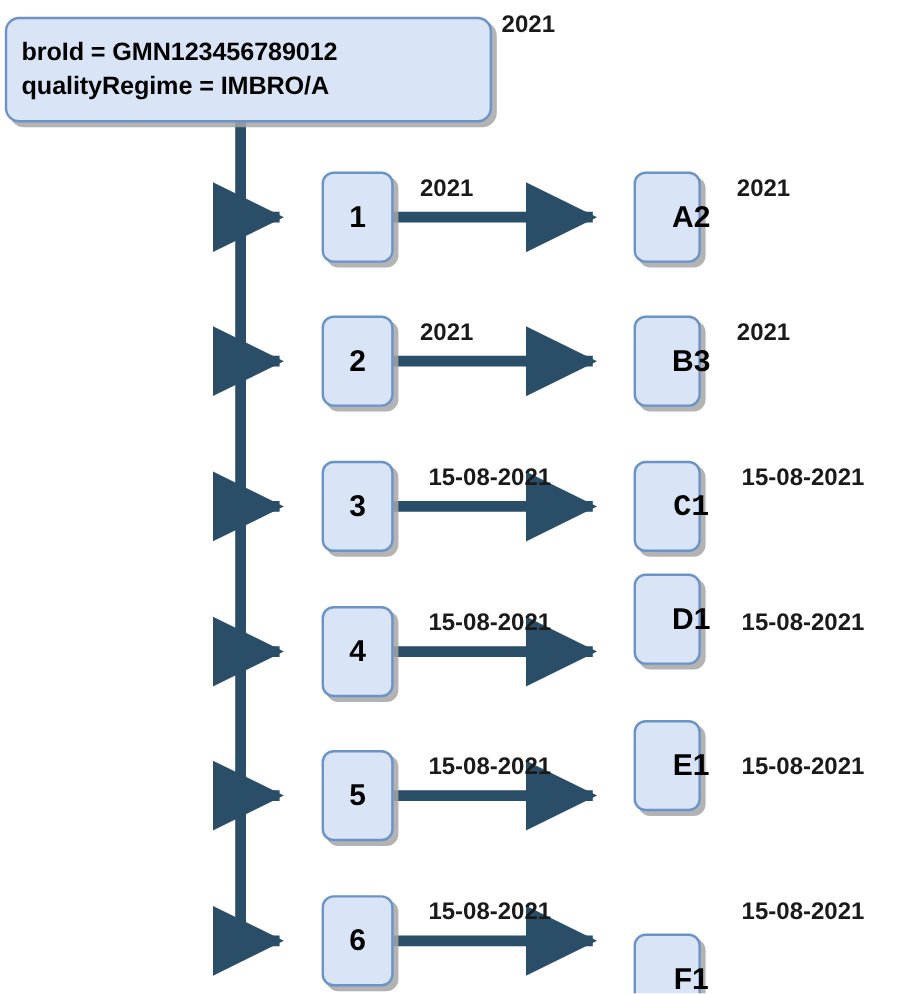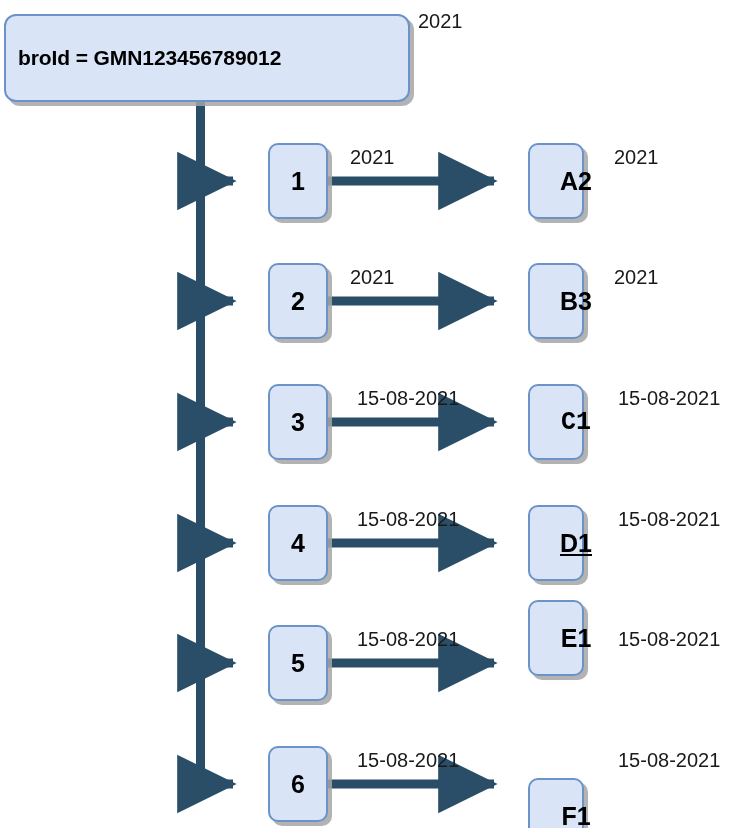--- a/index.html
+++ b/index.html
@@ -78,21 +78,21 @@
     font-size: 25px;
     padding-left: 40px;
   }
 
   
   .label {
     position: absolute;
     font-size: 20px;
     color: #1a1a1a;
     white-space: nowrap;
-    font-weight: normal;
+    font-weight: bold;
   }
   .label-root-date {
     left: 418px;
     top: 10px;
   }
   .label-edge {
     
   }
   .label-rightdate {
     
@@ -126,20 +126,21 @@
       <path d="M328,301 L494,301" marker-end="url(#arrowhead)"></path>
       <path d="M328,422 L494,422" marker-end="url(#arrowhead)"></path>
       <path d="M328,543 L494,543" marker-end="url(#arrowhead)"></path>
       <path d="M328,663 L494,663" marker-end="url(#arrowhead)"></path>
       <path d="M328,784 L494,784" marker-end="url(#arrowhead)"></path>
     </g>
   </svg>
 
   <div class="node node-root">
     <div class="root-line">broId = GMN123456789012</div>
+    <div class="root-line">qualityRegime = IMBRO/A</div>
   </div>
   <div class="label label-root-date">2021</div>
 
   <div class="node node-mid" style="top:143px;">
     <span>1</span>
   </div>
   <div class="label label-edge" style="left:350px; top:146px;">2021</div>
   <div class="node node-right" style="top:143px;">
     <span>A2</span>
   </div>
@@ -160,21 +161,21 @@
   <div class="label label-edge" style="left:357px; top:387px;">15-08-2021</div>
   <div class="node node-right" style="top:384px;font-family:Liberation Mono, monospace;">
     <span>C1</span>
   </div>
   <div class="label label-rightdate" style="left:618px; top:387px;">15-08-2021</div>
 
   <div class="node node-mid" style="top:505px;">
     <span>4</span>
   </div>
   <div class="label label-edge" style="left:357px; top:508px;">15-08-2021</div>
-  <div class="node node-right" style="top:505px;text-decoration:underline;">
+  <div class="node node-right" style="top:478px;">
     <span>D1</span>
   </div>
   <div class="label label-rightdate" style="left:618px; top:508px;">15-08-2021</div>
 
   <div class="node node-mid" style="top:625px;">
     <span>5</span>
   </div>
   <div class="label label-edge" style="left:357px; top:628px;">15-08-2021</div>
   <div class="node node-right" style="top:600px;text-align:right;">
     <span>E1</span>

